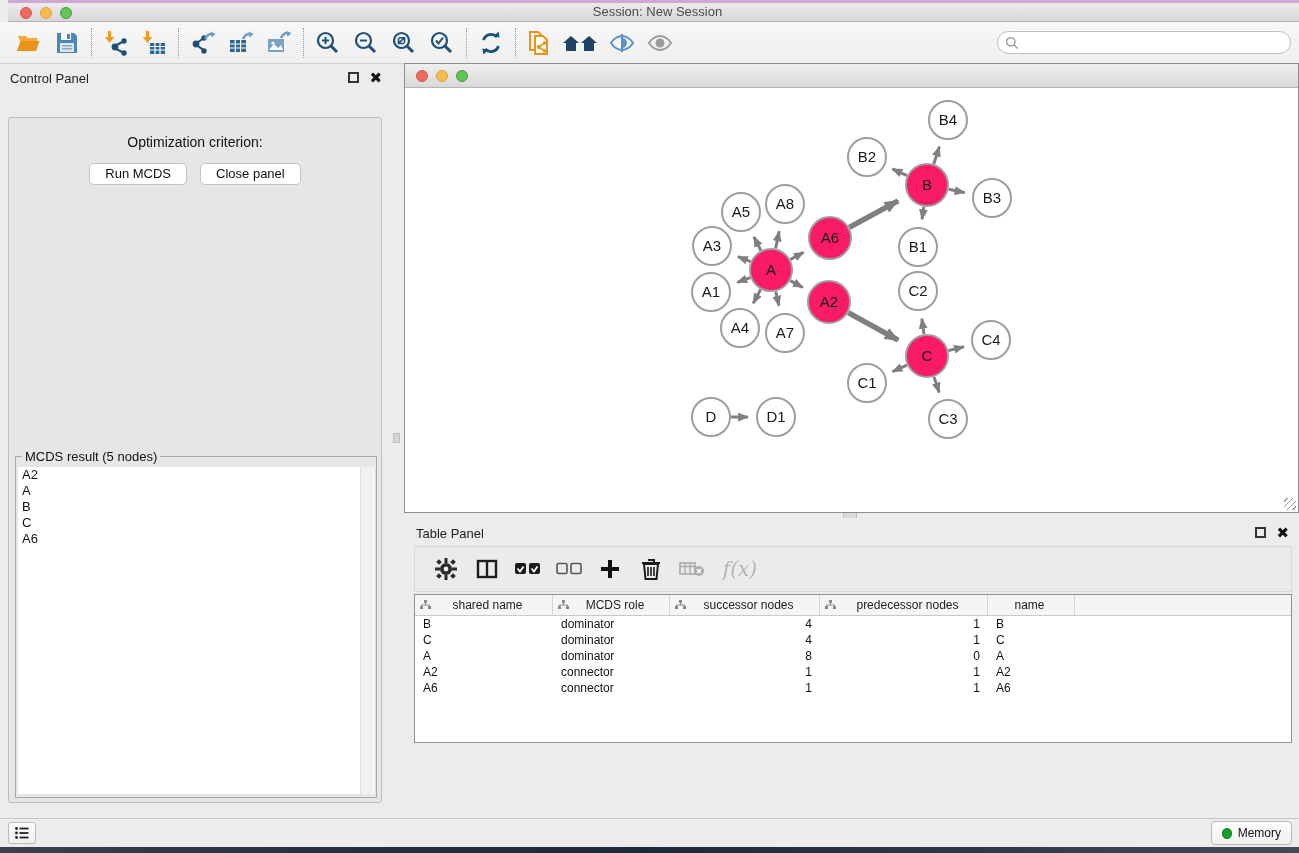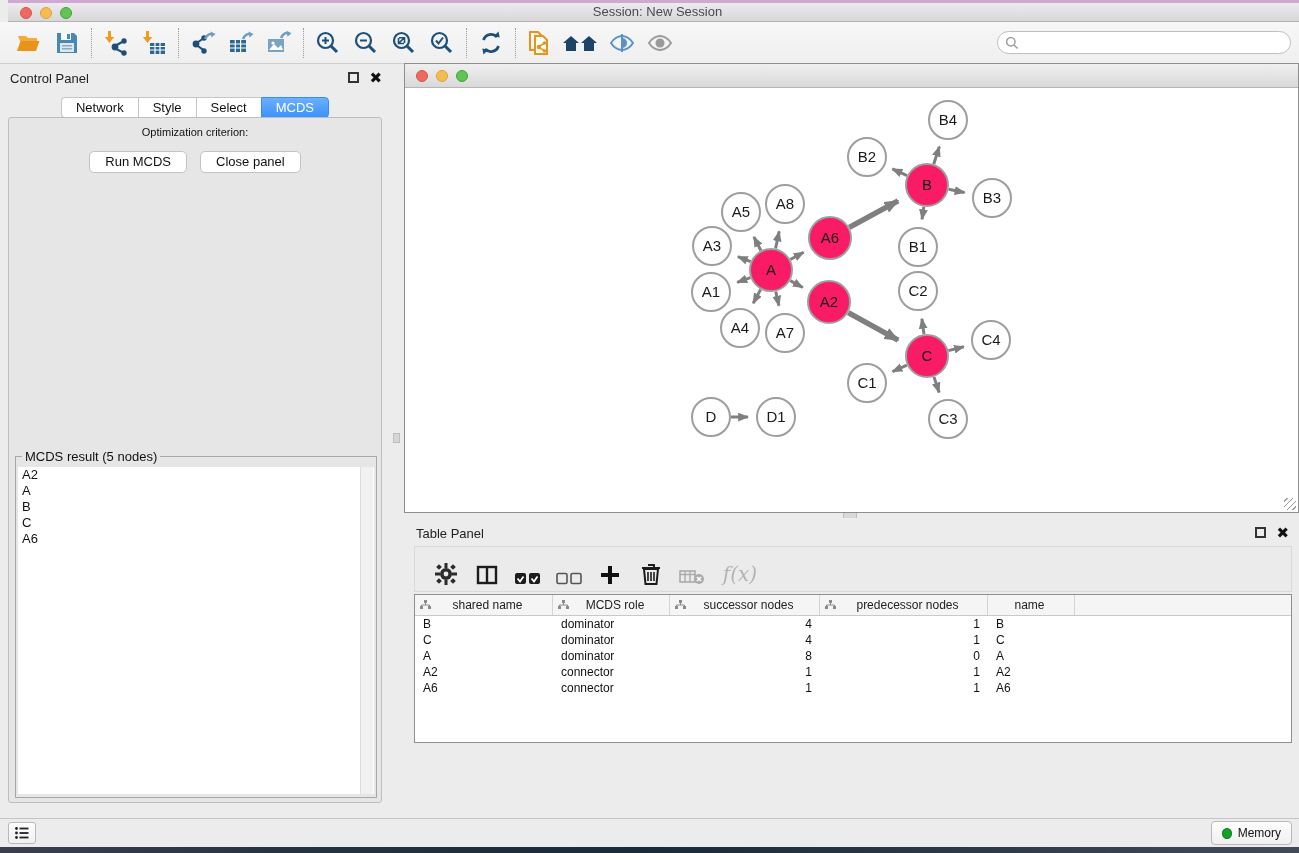--- a/index.html
+++ b/index.html
@@ -38,21 +38,21 @@
   .float-ic { width:11px; height:11px; border:2px solid #333; margin-top:2px; }
   .close-ic { font-size:15px; font-weight:bold; color:#111; line-height:15px; }
   .cp-tabs { position:absolute; left:0; top:33px; width:100%; display:flex; justify-content:center; }
   .seg { height:21px; line-height:19px; padding:0 14px; font-size:13px; background:#fff;
     border:1px solid #c6c6c6; border-right:none; color:#111; cursor:default; }
   .seg:first-child { border-radius:4px 0 0 4px; }
   .seg:last-child { border-radius:0 4px 4px 0; border-right:1px solid #c6c6c6; }
   .seg.sel { background:linear-gradient(#6cb0fe,#3b92fc); color:#fff; border-color:#3b8cf0; }
   .cp-box { position:absolute; left:8px; top:53px; width:374px; height:750px; max-height:686px;
     background:#e6e6e6; border:1px solid #bdbdbd; border-radius:3px; }
-  .opt-label { margin-top:8px; text-align:center; font-size:11px; color:#111; }
+  .opt-label { margin-top:16px; text-align:center; font-size:14px; color:#111; }
   .criterion { margin:9px auto 0; width:314px; height:24px; background:#fff; border:1px solid #b5b5b5;
     border-radius:5px; position:relative; font-size:13px; line-height:22px; padding-left:9px; color:#111; }
   .criterion .stepper { position:absolute; right:-1px; top:-1px; width:23px; height:24px; border-radius:0 5px 5px 0;
     background:linear-gradient(#6fb2fe,#2f7df9); color:#fff; text-align:center; }
   .stepper svg { margin-top:3px; }
   .cp-buttons { margin-top:13px; display:flex; justify-content:center; gap:13px; }
   .mac-btn { height:22px; padding:0 15px; background:#fff; border:1px solid #c3c3c3; border-radius:5px;
     font-size:13px; color:#111; line-height:20px; cursor:default; }
   .result-group { position:absolute; left:6px; top:338px; width:362px; height:342px; border:1px solid #a8a8a8; }
   .result-legend { position:absolute; top:-8px; left:6px; background:#e6e6e6; padding:0 3px; font-size:13px; color:#111; }
@@ -75,21 +75,21 @@
   .net-canvas { position:absolute; left:0; top:24px; width:893px; height:424px; background:#fff; }
   .resize-grip { position:absolute; right:2px; bottom:2px; width:12px; height:12px;
     background:repeating-linear-gradient(135deg,transparent 0 2px,#9a9a9a 2px 3px,transparent 3px 4px); }
 
   
   .table-panel { position:absolute; left:404px; top:518px; width:895px; height:300px; background:#ececec; }
   .tp-title { position:absolute; left:12px; top:8px; font-size:13px; color:#222; }
   .table-panel .panel-ctl { right:10px; top:7px; }
   .tp-toolbar { position:absolute; left:10px; top:28px; width:878px; height:46px; background:#ebebeb;
     border:1px solid #d9d9d9; display:flex; align-items:center; gap:11px; padding-left:16px; }
-  .tp-tool { display:flex; align-items:flex-end; justify-content:center; width:30px; height:34px; cursor:default; }
+  .tp-tool { display:flex; align-items:center; justify-content:center; width:30px; height:34px; cursor:default; }
   .fx-label { font-family:"DejaVu Serif",serif; font-style:italic; font-size:20px; color:#b3b3b3; }
   .tbl-box { position:absolute; left:10px; top:76px; width:878px; height:149px; background:#fff; border:1px solid #8f8f8f; overflow:hidden; }
   .tbl-header { display:flex; height:21px; background:#f5f5f5; border-bottom:1px solid #c9c9c9; }
   .th { display:flex; align-items:center; border-right:1px solid #d4d4d4; font-size:12px; color:#222; padding-left:5px; }
   .th .th-label { flex:1; text-align:center; padding-right:8px; }
   .tr { display:flex; height:16px; }
   .td { font-size:12px; color:#111; line-height:16px; padding:0 8px; white-space:nowrap; overflow:hidden; }
   .bot-tabs { position:absolute; left:0; right:0; top:270px; display:flex; justify-content:center; }
   .bot-tabs .seg { height:22px; line-height:20px; }
 
@@ -265,26 +265,20 @@
   </div>
 
   <div class="control-panel">
     <div class="cp-header">
       <span class="cp-title">Control Panel</span>
       <span class="panel-ctl">
         <span class="float-ic"></span>
         <span class="close-ic">✖</span>
       </span>
     </div>
-    <div class="cp-tabs" id="cp-tabs">
-        <span class="seg">Network</span>
-        <span class="seg">Style</span>
-        <span class="seg">Select</span>
-        <span class="seg sel">MCDS</span>
-      </div>
     <div class="cp-box">
       <div class="opt-label">Optimization criterion:</div>
       <div class="cp-buttons">
         <button class="mac-btn">Run MCDS</button>
         <button class="mac-btn">Close panel</button>
       </div>
       <div class="result-group">
         <span class="result-legend">MCDS result (5 nodes)</span>
         <div class="result-list" id="result-list">
             <div class="result-item">A2</div>

